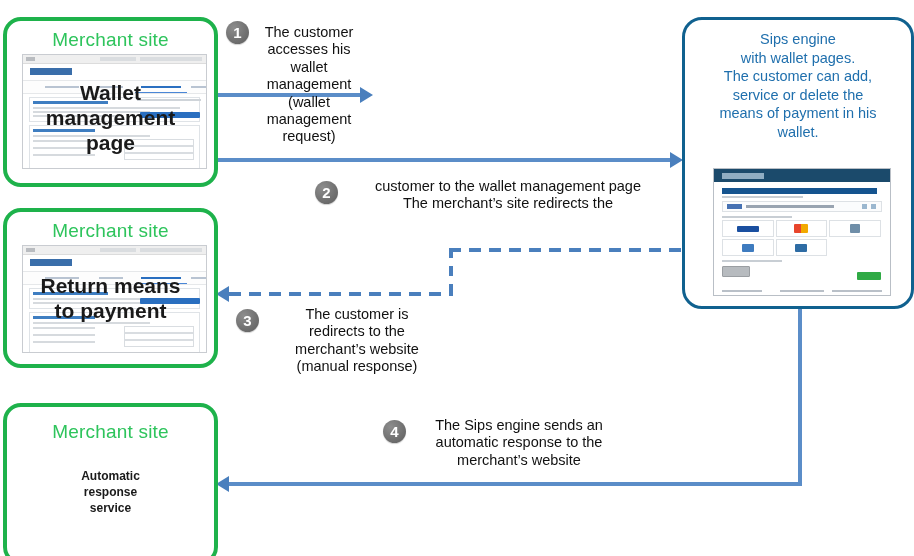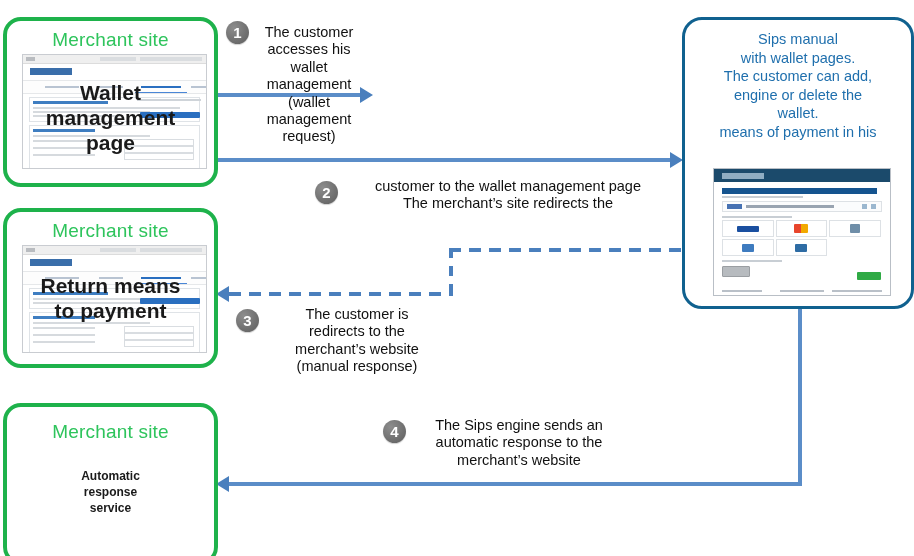--- a/index.html
+++ b/index.html
@@ -307,26 +307,26 @@
     <div class="merchant-caption" style="top:61px;font-size:12px;line-height:1.35;">
       <div>Automatic</div>
       <div>response</div>
       <div>service</div>
     </div>
   </div>
 
 
   <div class="blue-box" style="left:682px;top:5px;width:232px;height:292px;border-radius:20px;">
     <div class="blue-text" style="top:10px;font-size:14.5px;line-height:1.28;">
-      <div>Sips manual</div>
+      <div>Sips engine</div>
       <div>with wallet pages.</div>
       <div>The customer can add,</div>
-      <div>engine or delete the</div>
+      <div>service or delete the</div>
+      <div>means of payment in  his</div>
       <div>wallet.</div>
-      <div>means of payment in  his</div>
     </div>
 
     <div class="wshot" style="left:28px;top:148px;width:178px;height:128px;">
       <div class="whead">
         <div class="wlogo"></div>
       </div>
       <div class="wtitle"></div>
       <div class="wsub"></div>
       <div class="wrow">
         <span class="vlogo"></span>

